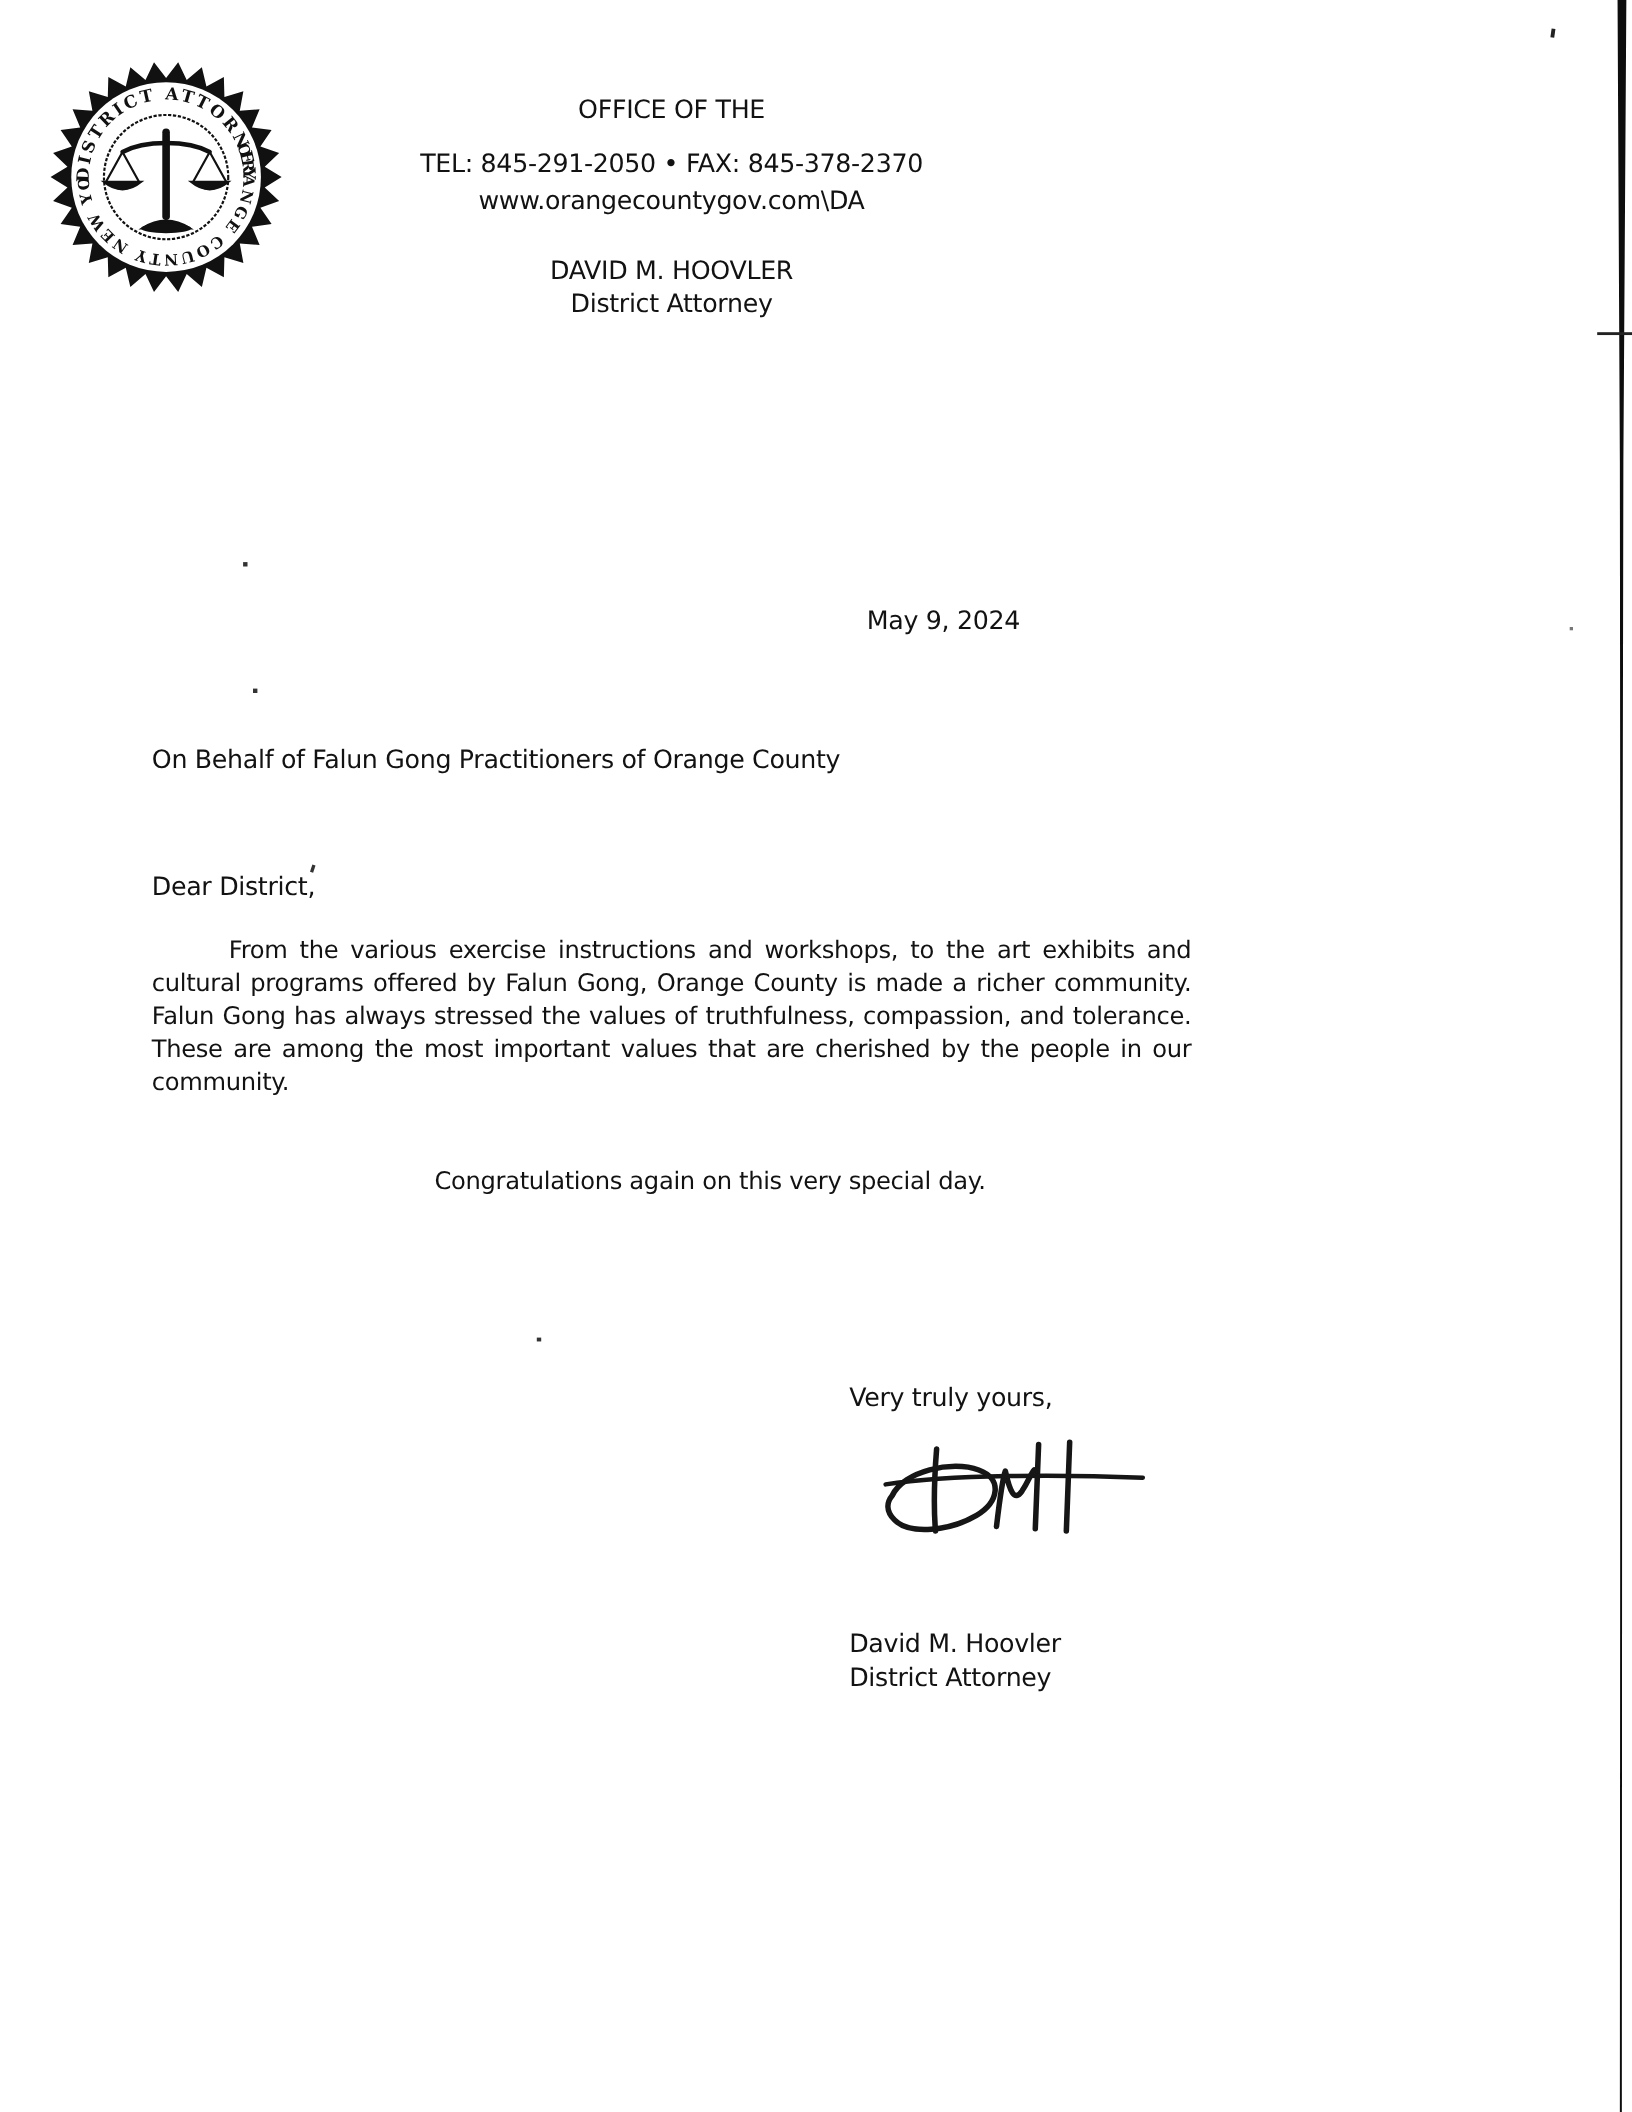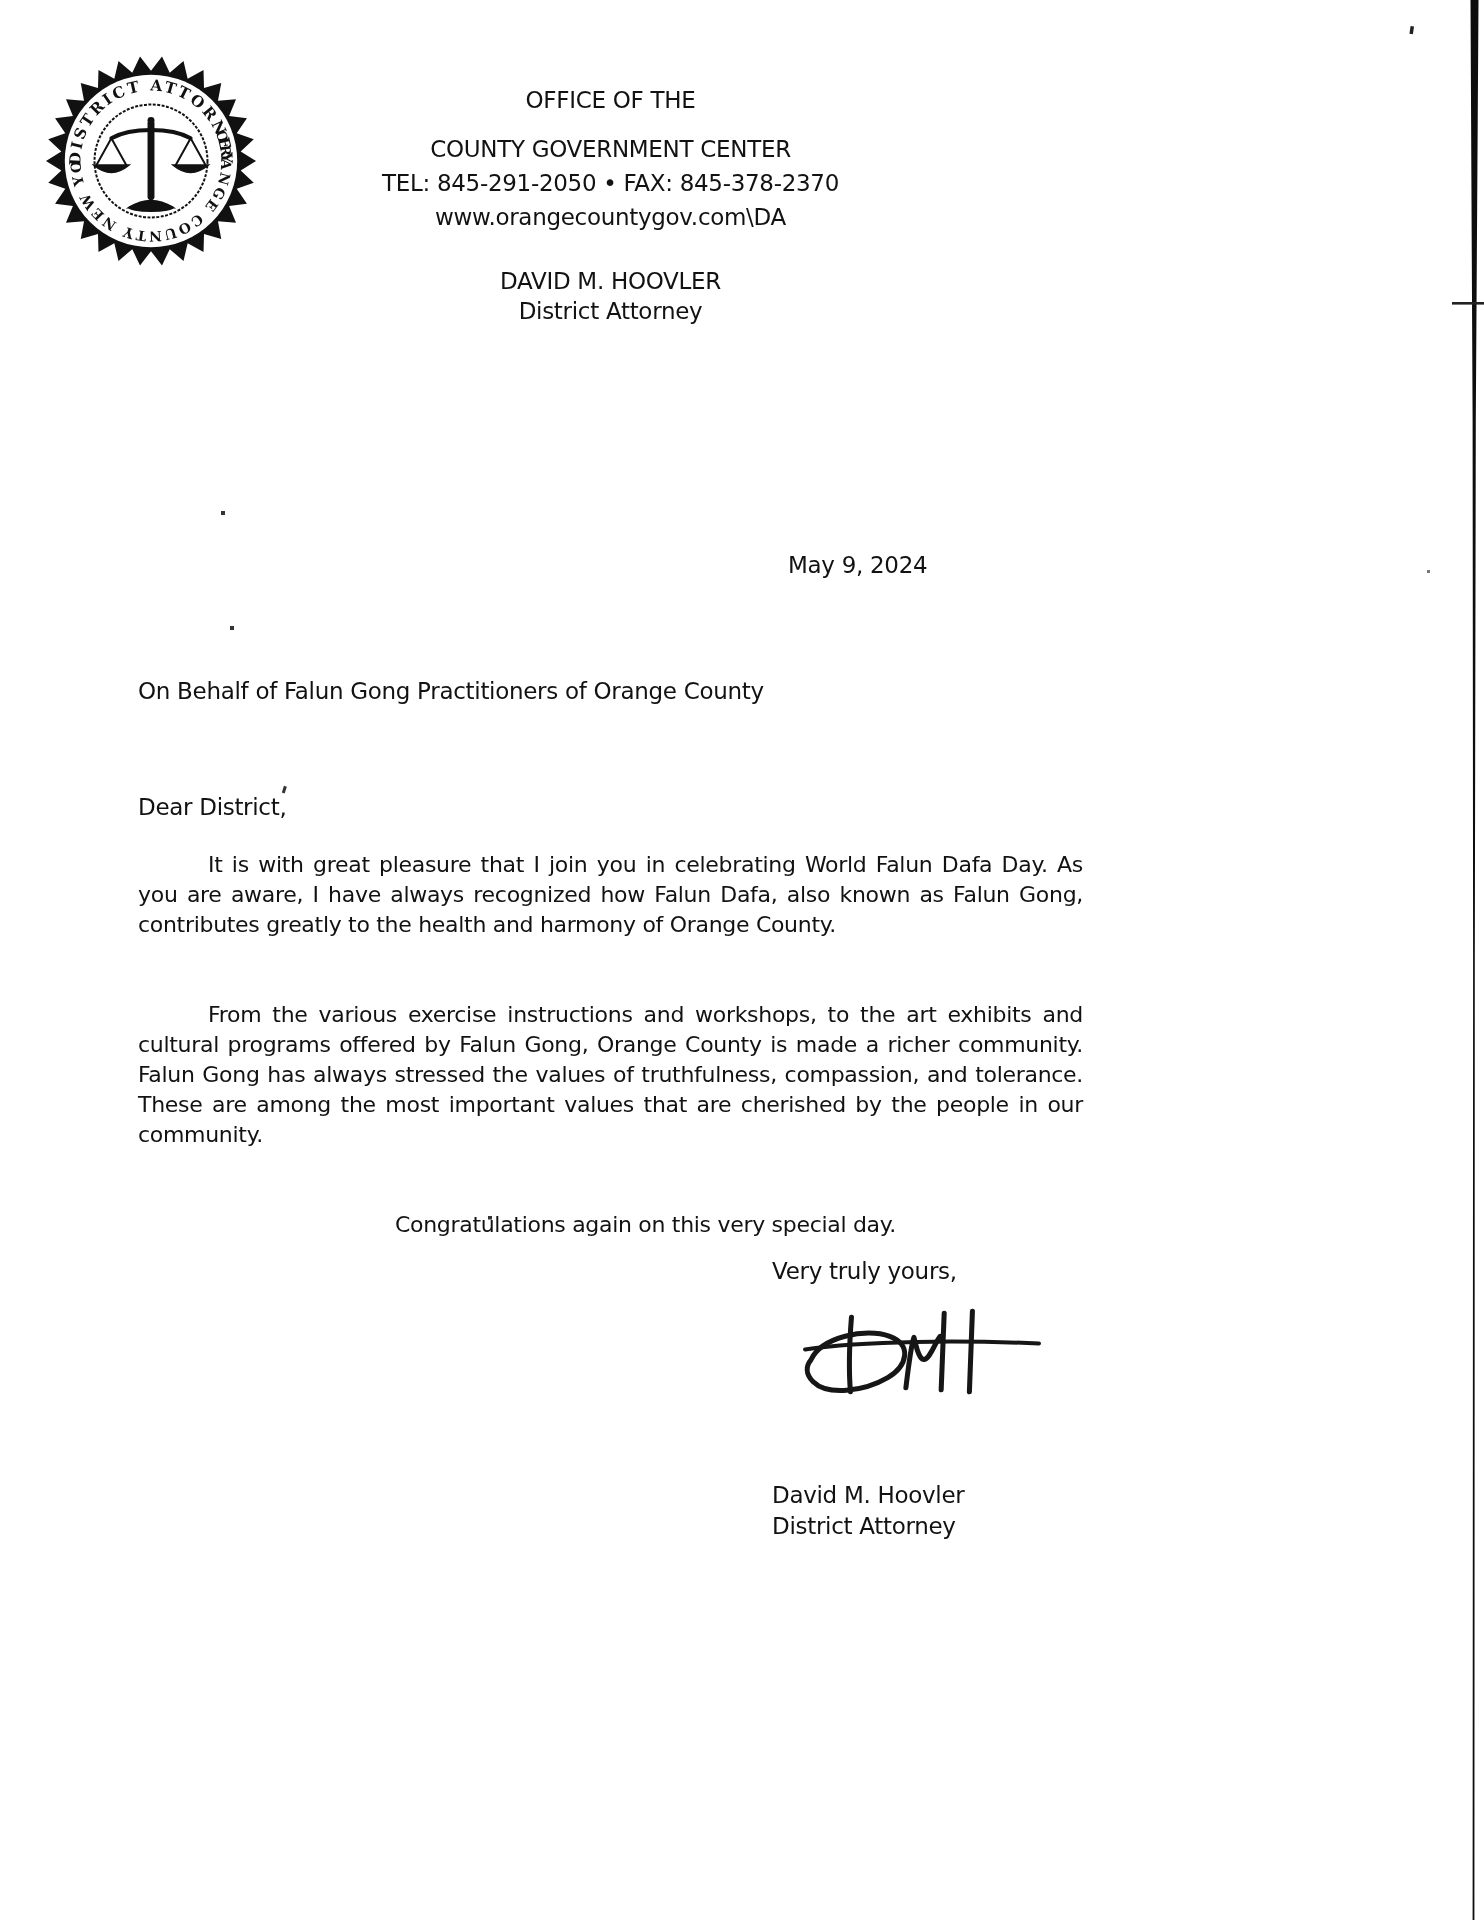--- a/index.html
+++ b/index.html
@@ -66,37 +66,35 @@
         <path d="M 40,-23 L 25,4 M 40,-23 L 55,4" stroke-width="2"></path>
         <path d="M 22,4 Q 40,19 58,4 Z" fill="#111111" stroke-width="1.5"></path>
         <path d="M -22,47 Q 0,33 22,47 Z" fill="#111111" stroke-width="2"></path>
         <ellipse cx="0" cy="47" rx="23" ry="4.5" fill="#111111" stroke="none"></ellipse>
       </g>
     </svg>
   </div>
 
   <div class="abs letterhead">
     <div class="lh-office">OFFICE OF THE</div>
-    <div class="lh-line">COUNTY GOVERNMENT CENTER</div>
     <div class="lh-line">TEL:  845-291-2050  •  FAX: 845-378-2370</div>
     <div class="lh-line">www.orangecountygov.com\DA</div>
     <div class="lh-name">DAVID M. HOOVLER</div>
     <div class="lh-title">District Attorney</div>
   </div>
 
   <div class="abs date">May 9, 2024</div>
 
   <div class="abs recipient">
     <div>On Behalf of Falun Gong Practitioners of Orange County</div>
   </div>
 
   <div class="abs salutation">Dear District,</div>
 
   <div class="abs body-block">
-    <p>It is with great pleasure that I join you in celebrating World Falun Dafa Day.  As you are aware, I have always recognized how Falun Dafa, also known as Falun Gong, contributes greatly to the health and harmony of Orange County.</p>
     <p>From the various exercise instructions and workshops, to the art exhibits and cultural programs offered by Falun Gong, Orange County is made a richer community.  Falun Gong has always stressed the values of truthfulness, compassion, and tolerance.  These are among the most important values that are cherished by the people in our community.</p>
     <p class="no-justify">Congratulations again on this very special day.</p>
   </div>
 
   <div class="abs valediction">Very truly yours,</div>
 
   <div class="abs signature">
     <svg viewBox="0 0 250 95" width="252" height="98">
       <g stroke="#161616" fill="none" stroke-width="5" stroke-linecap="round" stroke-linejoin="round">
         <path d="M 18,52 C 28,30 72,20 96,29 C 118,37 114,58 94,70 C 70,84 34,88 20,74 C 12,66 13,58 18,52"></path>

